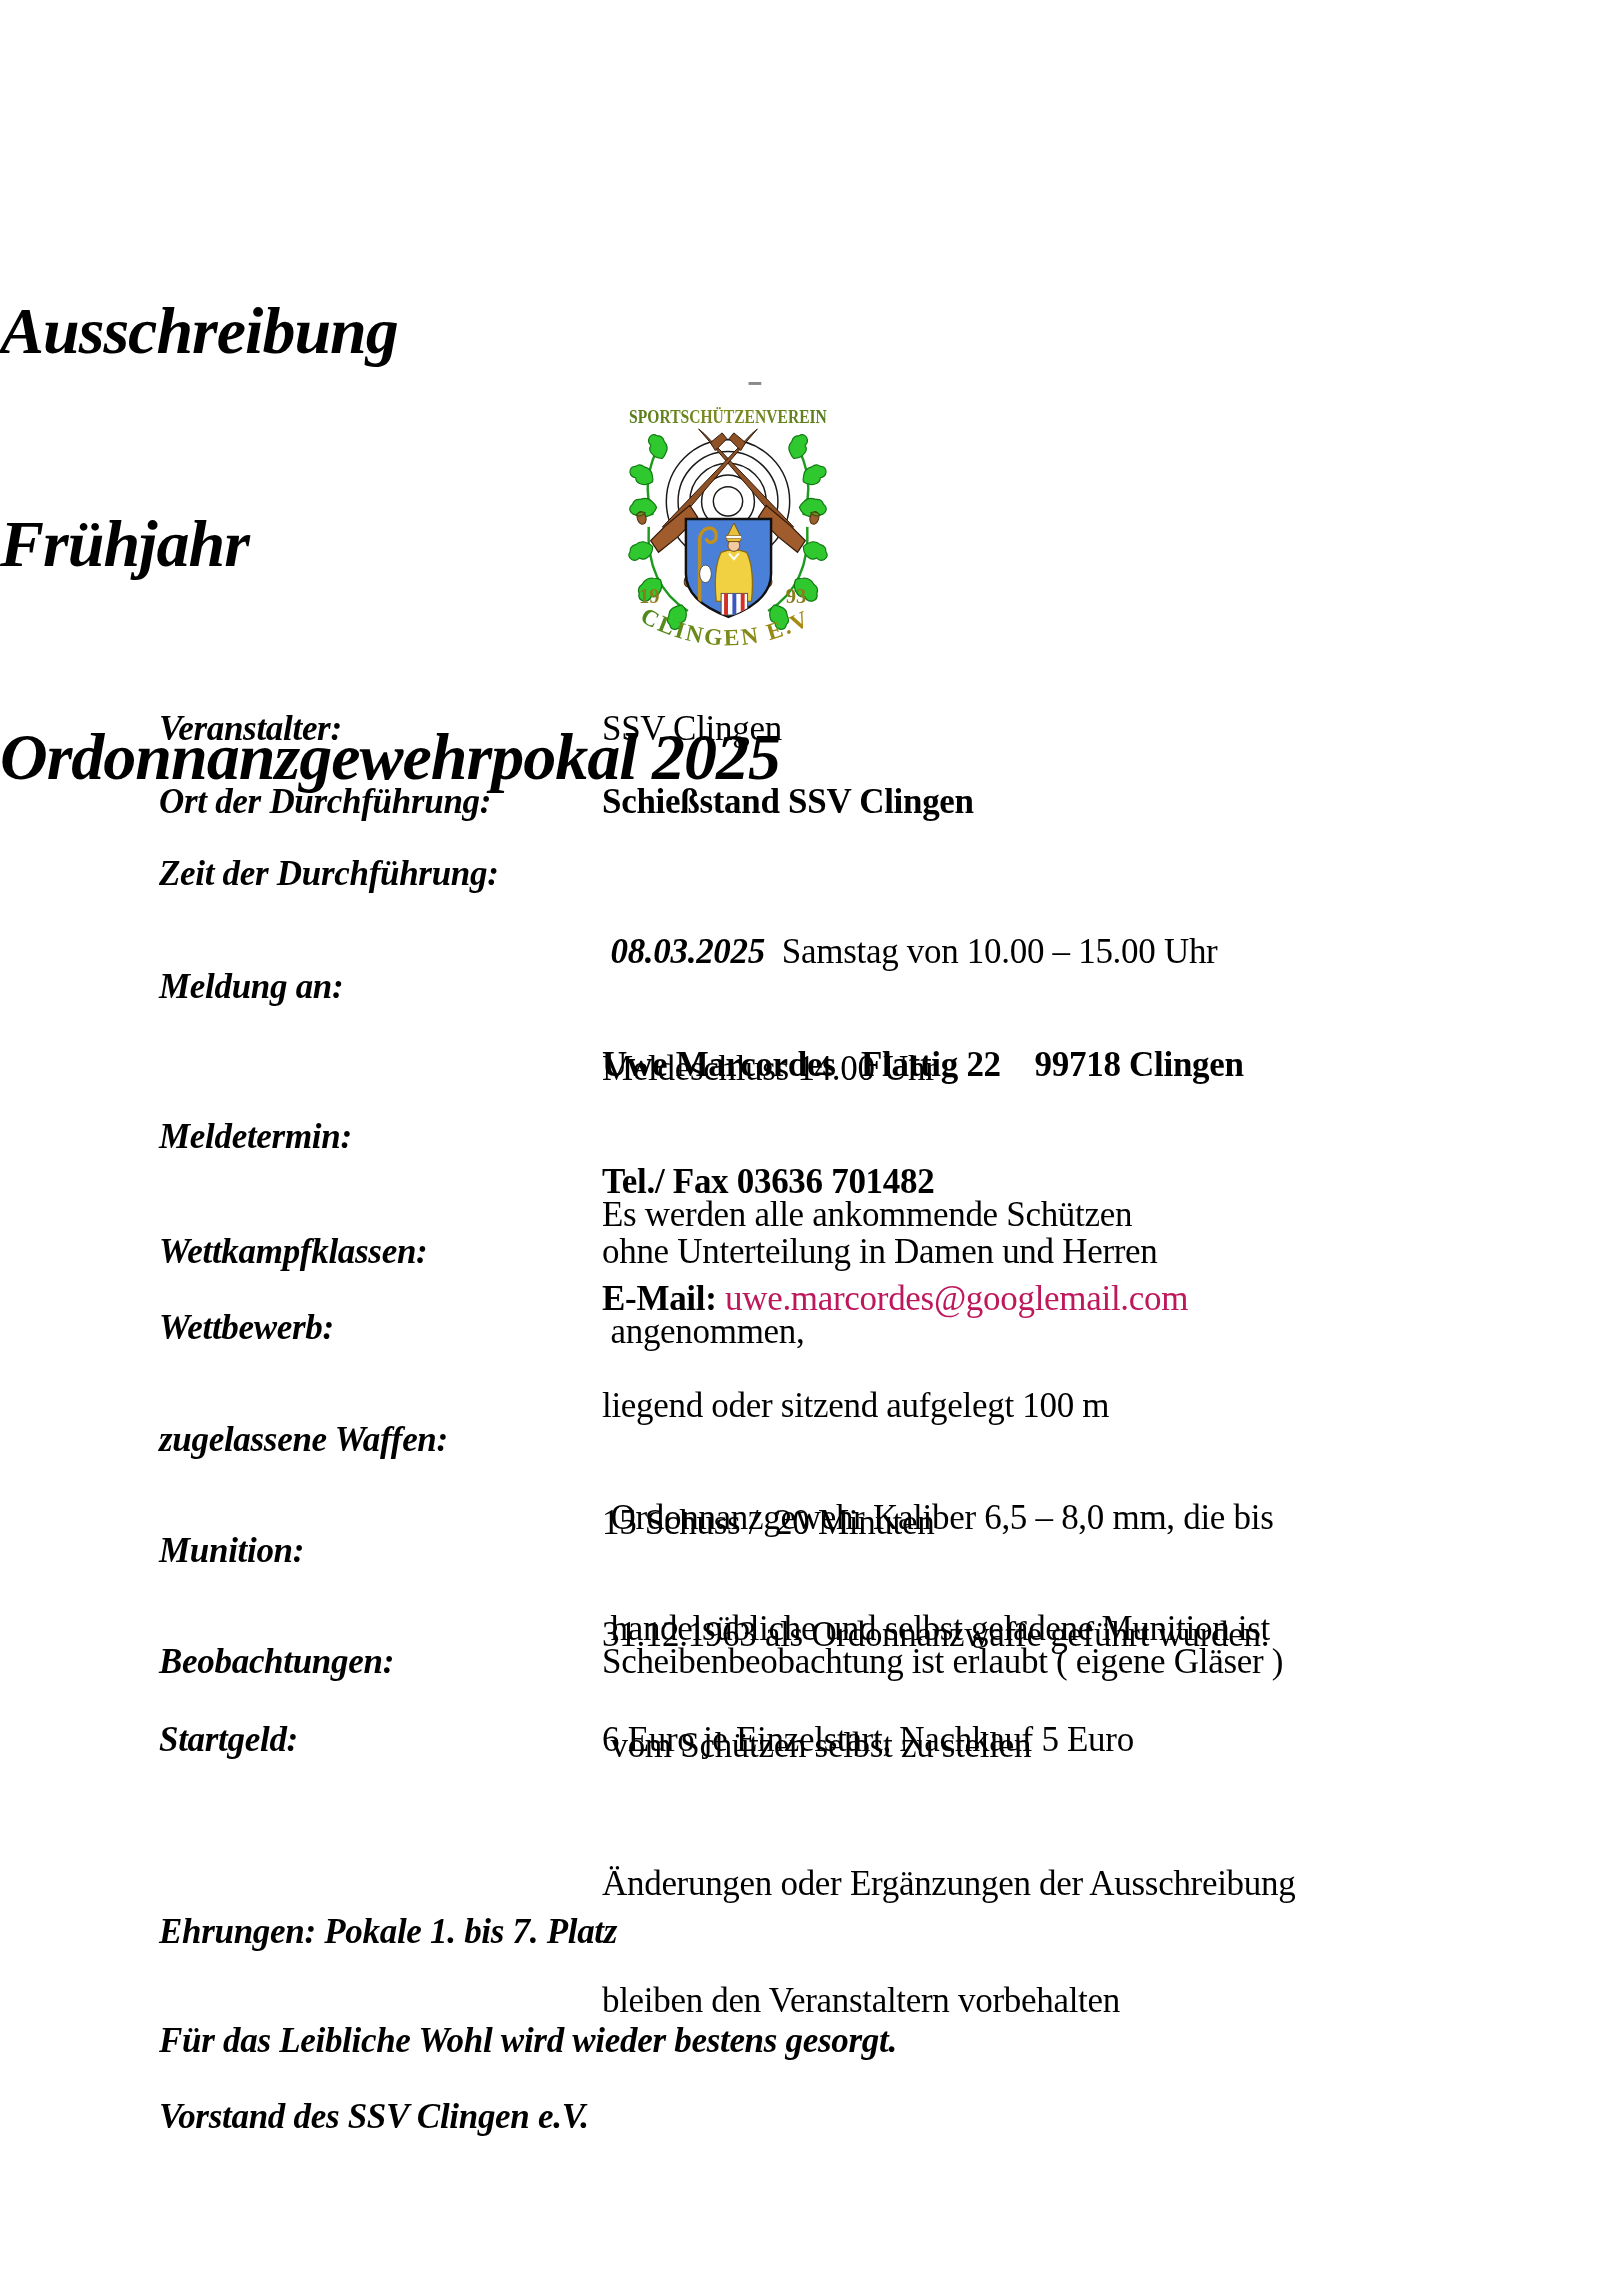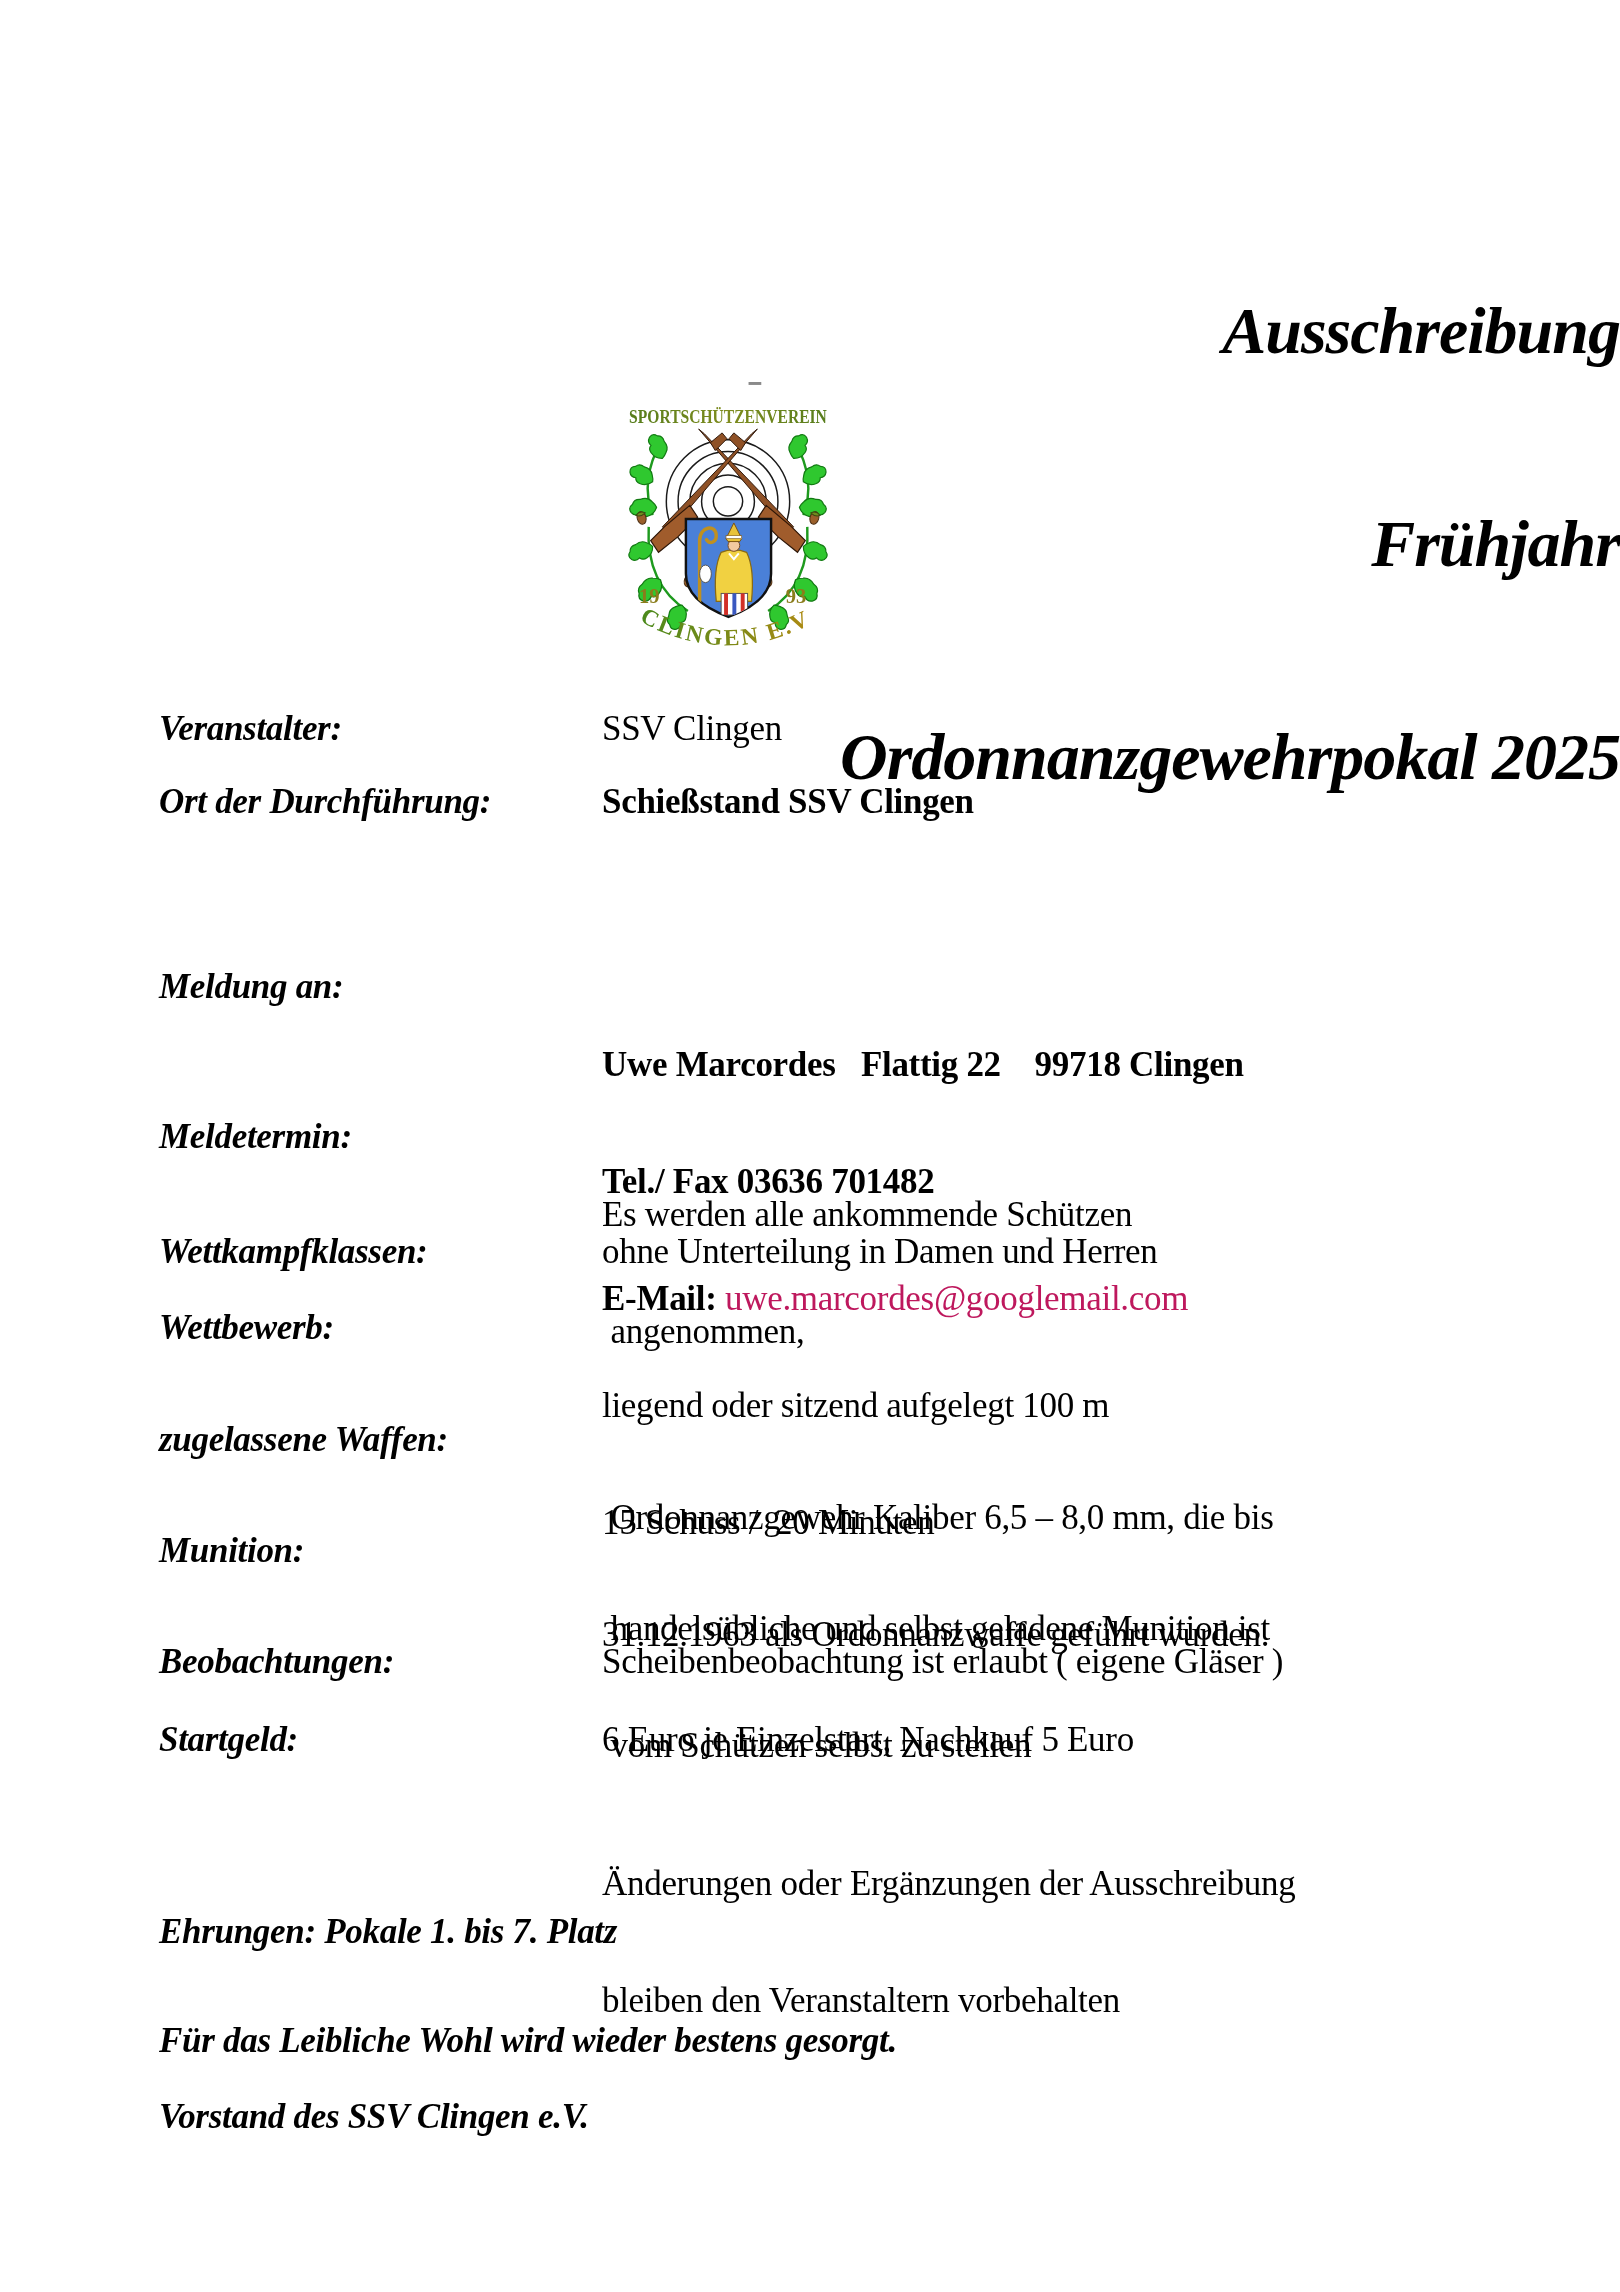--- a/index.html
+++ b/index.html
@@ -7,21 +7,21 @@
   .page {
     position:relative;
     width:1620px; height:2293px;
     background:#ffffff;
     color:#000;
     font-family:"Liberation Serif","DejaVu Serif",serif;
     overflow:hidden;
   }
   .title-block {
     position:absolute; top:153px; left:0; width:100%;
-    text-align:right;
+    text-align:left;
     font-weight:bold; font-style:italic;
     font-size:66px; line-height:71px;
     letter-spacing:-1px;
     white-space:pre;
   }
   .logo-wrap { position:absolute; left:623px; top:382px; width:210px; height:278px; }
   .row {
     position:absolute; left:159px; width:1451px;
     display:flex; align-items:flex-start;
     font-size:35px; line-height:39px; letter-spacing:-0.3px;
@@ -149,20 +149,27 @@
   <div class="row" style="top:782px">
     <div class="label">Ort der Durchführung:</div>
     <div class="value b">Schießstand SSV Clingen</div>
   </div>
 
   <div class="row" style="top:709px">
     <div class="label">Veranstalter:</div>
     <div class="value">SSV Clingen</div>
   </div>
 
+  <div class="row" style="top:854px">
+    <div class="label">Zeit der Durchführung:</div>
+    <div class="value">
+      <div class="vline"><span class="bi"> 08.03.2025</span><span>  Samstag von 10.00 – 15.00 Uhr</span></div>
+      <div class="vline">Meldeschluss 14.00 Uhr</div>
+    </div>
+  </div>
 
   <div class="row" style="top:967px">
     <div class="label">Meldung an:</div>
     <div class="value">
       <div class="vline b">Uwe Marcordes   Flattig 22    99718 Clingen</div>
       <div class="vline b">Tel./ Fax 03636 701482</div>
       <div class="vline"><span class="b">E-Mail: </span><span class="email">uwe.marcordes@googlemail.com</span></div>
     </div>
   </div>
 

